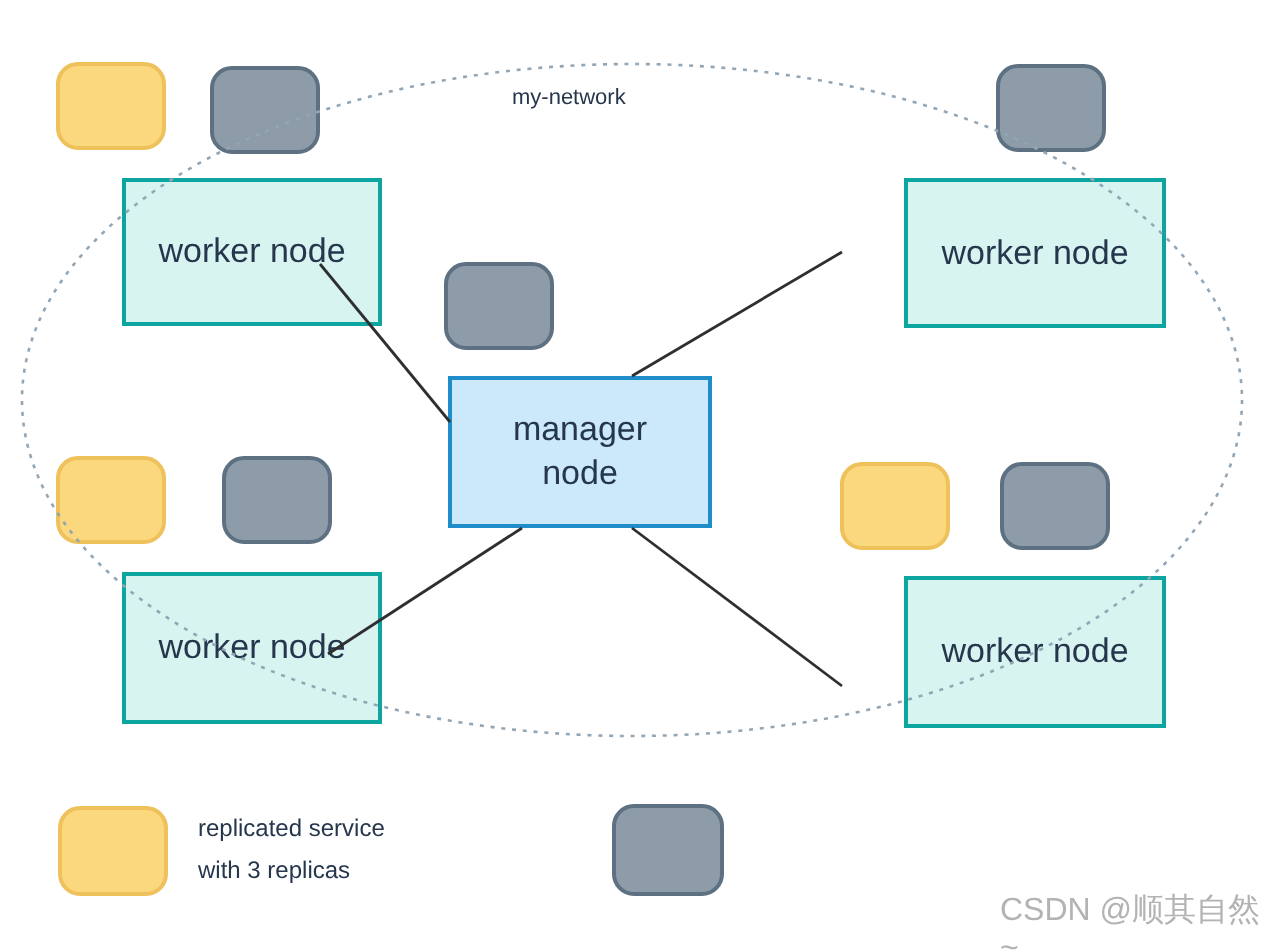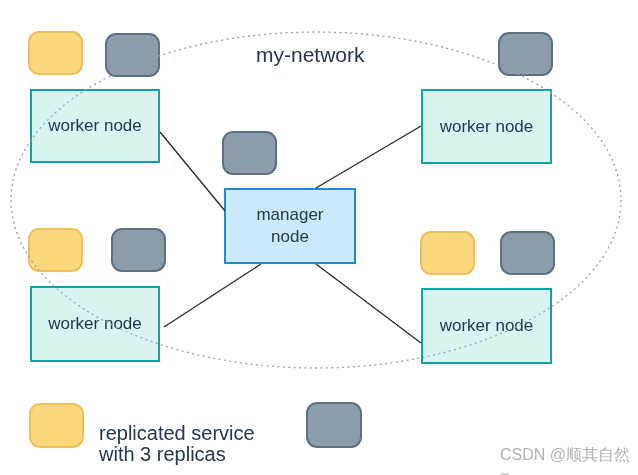--- a/index.html
+++ b/index.html
@@ -12,28 +12,28 @@
   .overlay line { stroke:var(--line); stroke-width:1.4; }
 
   .svc { position:absolute; width:55px; height:44px; border-radius:11px;
          border:2.5px solid; box-sizing:border-box; z-index:2; }
   .svc.replicated { background:var(--replicated-fill); border-color:var(--replicated-border); }
   .svc.global { background:var(--global-fill); border-color:var(--global-border); }
 
   .node { position:absolute; box-sizing:border-box; border:2px solid; z-index:2;
           display:flex; align-items:center; justify-content:center; text-align:center;
           color:var(--text); font-size:17px; line-height:22px; white-space:pre-line; }
-  .node.worker { background:var(--worker-fill); border-color:var(--worker-border); }
+  .node.worker { background:var(--worker-fill); border-color:var(--worker-border);margin-left:31px; }
   .node.manager { background:var(--manager-fill); border-color:var(--manager-border); }
 
   .net-label { position:absolute; left:256px; top:43px; z-index:2;
-               color:var(--text); font-size:21px; }
+               color:var(--text); font-size:11px; }
 
   .legend-label { position:absolute; z-index:2; color:var(--text);
-                  font-size:20px; line-height:21px; white-space:pre-line;margin-top:19px; }
+                  font-size:12px; line-height:21px; white-space:pre-line; }
 
   .watermark { position:absolute; left:500px; top:445px; z-index:4;
                color:var(--watermark); font-size:16px; }
 </style>
 </head>
 <body>
 
 <div class="stage">
 
   <svg class="overlay" width="638" height="475" viewBox="0 0 638 475">

